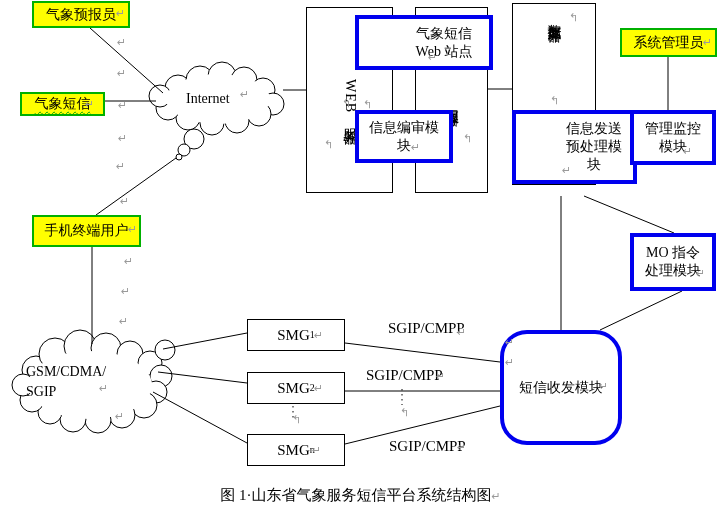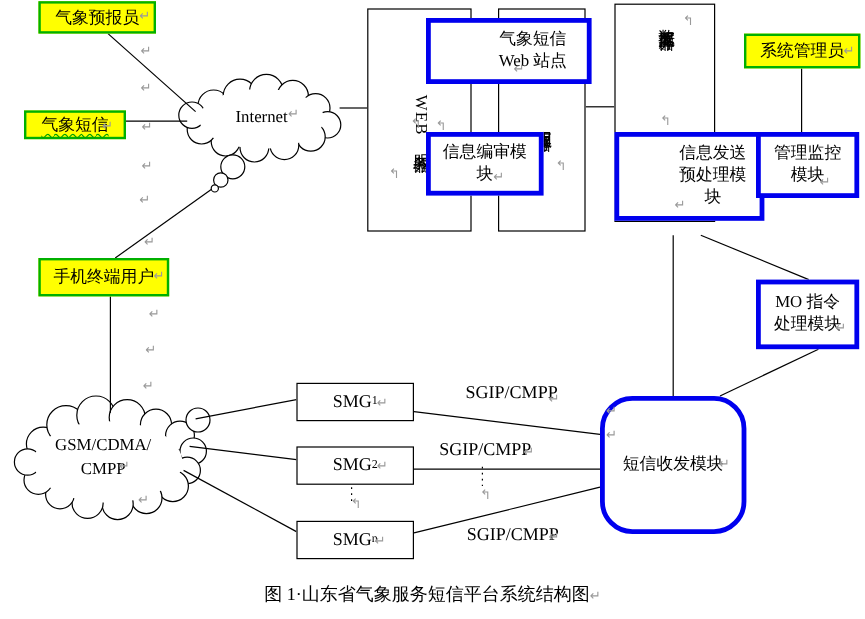--- a/index.html
+++ b/index.html
@@ -12,21 +12,21 @@
        display:flex;align-items:center;justify-content:center;}
   .srv.top-align{align-items:flex-start;padding-top:9px;box-sizing:border-box;}
   .vtext{writing-mode:vertical-rl;text-orientation:mixed;font-size:14px;letter-spacing:1px;}
   .bluebox{position:absolute;background:#fff;border:4px solid #0000EE;z-index:3;
            display:flex;flex-direction:column;align-items:center;justify-content:center;
            font-size:14px;line-height:18px;text-align:center;white-space:nowrap;}
   .smg{position:absolute;background:#fff;border:1px solid #000;z-index:2;width:96px;height:30px;
        display:flex;align-items:center;justify-content:center;font-size:15px;}
   .smg sub{font-size:10px;line-height:0;}
   .proto{position:absolute;z-index:2;font-size:15px;white-space:nowrap;}
-  .cloud-label{position:absolute;z-index:2;font-size:14px;text-align:center;line-height:20px;white-space:nowrap;}
+  .cloud-label{position:absolute;z-index:2;font-size:14px;text-align:left;line-height:20px;white-space:nowrap;}
   .caption{position:absolute;left:0;top:486px;width:721px;text-align:center;font-size:15px;z-index:2;}
   .mark{position:absolute;z-index:6;color:#9a9a9a;font-size:11px;line-height:11px;
         font-family:"DejaVu Sans",sans-serif;pointer-events:none;}
   .mark-inline{color:#9a9a9a;font-size:11px;font-family:"DejaVu Sans",sans-serif;}
   .wavy{text-decoration:underline wavy #00A000 1px;text-underline-offset:3px;}
 </style>
 </head>
 <body>
 
 <div id="canvas">
@@ -156,21 +156,21 @@
       <sub>n</sub>
   </div>
 
   <div class="proto" style="left:388px;top:320px;">SGIP/CMPP</div>
   <div class="proto" style="left:366px;top:367px;">SGIP/CMPP</div>
   <div class="proto" style="left:389px;top:438px;">SGIP/CMPP</div>
 
   <div class="cloud-label" style="left:186px;top:89px;width:64px;">Internet</div>
   <div class="cloud-label" style="left:26px;top:362px;width:120px;">
     <div>GSM/CDMA/</div>
-    <div>CMPP</div>
+    <div>SGIP</div>
   </div>
 
   <div class="caption">
     <span>图 1·山东省气象服务短信平台系统结构图</span><span class="mark-inline">↵</span>
   </div>
 
   <div id="marks">
       <span class="mark" style="left: 116px; top: 8px;">↵</span>
       <span class="mark" style="left: 117px; top: 37px;">↵</span>
       <span class="mark" style="left: 117px; top: 68px;">↵</span>

